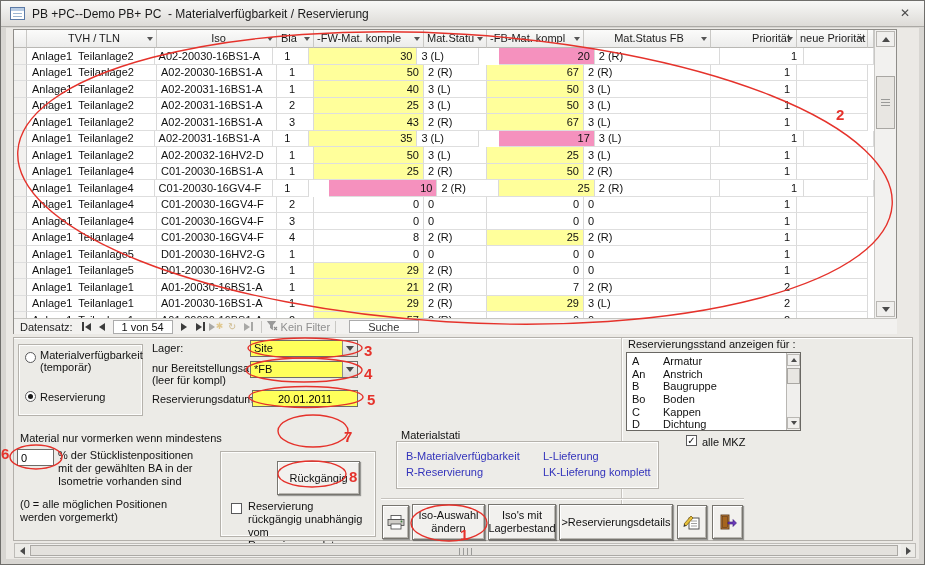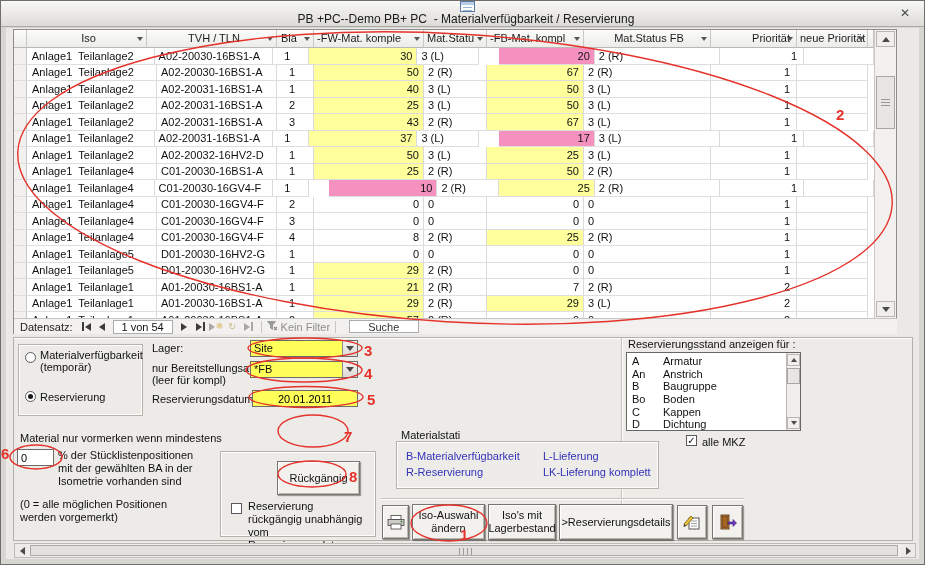--- a/index.html
+++ b/index.html
@@ -5,21 +5,21 @@
   html,body{margin:0;padding:0;background:#9a9a9a;}
   *{box-sizing:border-box;}
   #page{position:relative;width:925px;height:565px;background:#ECEBE7;overflow:hidden;
         font-family:"Liberation Sans","DejaVu Sans",sans-serif;color:#111;}
   .abs{position:absolute;}
 
   
   .win-frame{position:absolute;inset:0;border:1px solid #6f6e6b;background:#D8D6D2;}
   .titlebar{position:absolute;left:1px;top:1px;right:1px;height:26px;
             background:linear-gradient(#f8f8f7,#dddbd7);border-bottom:1px solid #aba9a5;
-            display:flex;align-items:center;flex-direction:column;}
+            display:flex;align-items:center;}
   .win-icon{width:15px;height:13px;margin-left:9px;border:1px solid #5b7aa6;background:#fff;position:relative;}
   .win-icon::before{content:"";position:absolute;left:0;top:0;right:0;height:3px;background:#b8cce4;}
   .win-icon::after{content:"";position:absolute;left:2px;top:5px;right:2px;height:1px;background:#9db6d2;box-shadow:0 3px 0 #9db6d2;}
   .title-text{margin-left:7px;font-size:12px;color:#1a1a1a;white-space:pre;}
   .close-btn{position:absolute;right:12px;top:5px;width:16px;height:16px;text-align:center;
              font-size:12px;line-height:16px;color:#4a4a4a;font-weight:bold;cursor:default;}
   .client{position:absolute;left:6px;top:28px;right:6px;bottom:6px;background:#EBE9E5;}
 
   
   .grid-box{left:13px;top:29px;width:884px;height:305px;border:1px solid #8f8d89;background:#fff;}
@@ -120,22 +120,22 @@
 
   <div class="titlebar">
     <div class="win-icon"></div>
     <div class="title-text">PB +PC--Demo PB+ PC  - Materialverfügbarkeit / Reservierung</div>
   </div>
   <div class="close-btn abs">✕</div>
 
   <div class="abs grid-box"></div>
   <div class="abs ghead">
     <div class="hcell" style="width:13px"></div>
+    <div class="hcell c0"><span>TVH / TLN</span><span class="carrow"></span></div>
     <div class="hcell c1"><span>Iso</span><span class="carrow"></span></div>
-    <div class="hcell c0"><span>TVH / TLN</span><span class="carrow"></span></div>
     <div class="hcell c2" style="text-align:left;padding-left:4px"><span>Bla</span><span class="carrow"></span></div>
     <div class="hcell c3" style="text-align:left;padding-left:3px"><span>-FW-Mat. komple</span><span class="carrow"></span></div>
     <div class="hcell c4" style="text-align:left;padding-left:3px"><span>Mat.Statu</span><span class="carrow"></span></div>
     <div class="hcell c5" style="text-align:left;padding-left:3px"><span>-FB-Mat. kompl</span><span class="carrow"></span></div>
     <div class="hcell c6"><span>Mat.Status FB</span><span class="carrow"></span></div>
     <div class="hcell c7"><span>Priorität</span><span class="carrow"></span></div>
     <div class="hcell c8" style="text-align:left;padding-left:3px"><span>neue Priorität</span><span class="carrow"></span></div>
     <div class="hcell hfill"></div>
   </div>
   <div class="abs rows-view">
@@ -197,21 +197,21 @@
         <div class="cell c5 yellow">67</div>
         <div class="cell c6">3 (L)</div>
         <div class="cell c7">1</div>
         <div class="cell c8"></div>
       </div>
       <div class="trow">
         <div class="cell sel"></div>
         <div class="cell c0">Anlage1  Teilanlage2</div>
         <div class="cell c1">A02-20031-16BS1-A</div>
         <div class="cell c2">1</div>
-        <div class="cell c3 yellow">37</div>
+        <div class="cell c3 yellow">35</div>
         <div class="cell c4">3 (L)</div>
         <div class="cell c5 pink">17</div>
         <div class="cell c6">3 (L)</div>
         <div class="cell c7">1</div>
         <div class="cell c8"></div>
       </div>
       <div class="trow">
         <div class="cell sel"></div>
         <div class="cell c0">Anlage1  Teilanlage2</div>
         <div class="cell c1">A02-20032-16HV2-D</div>

